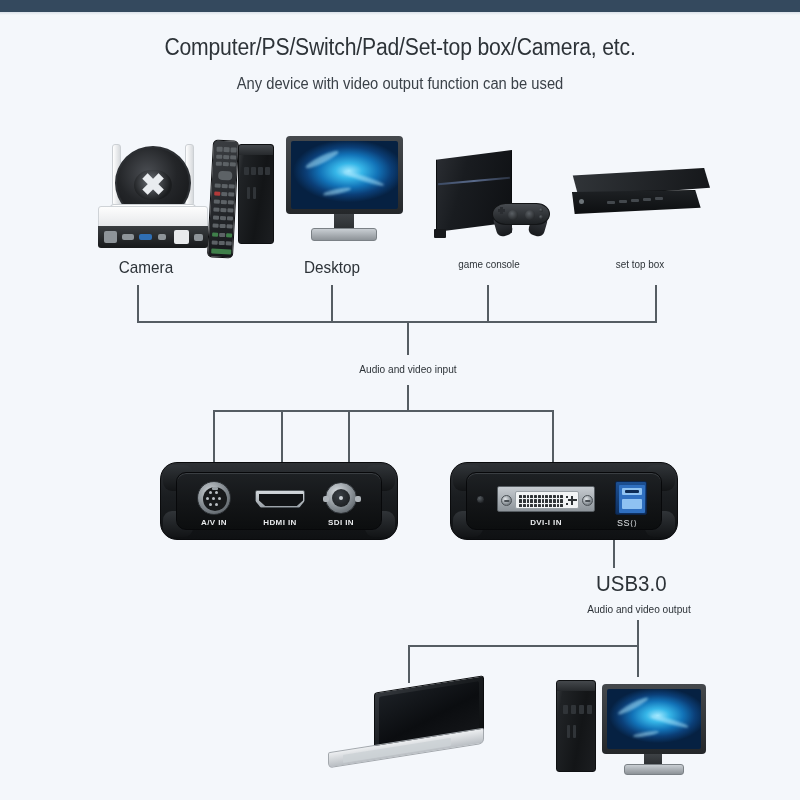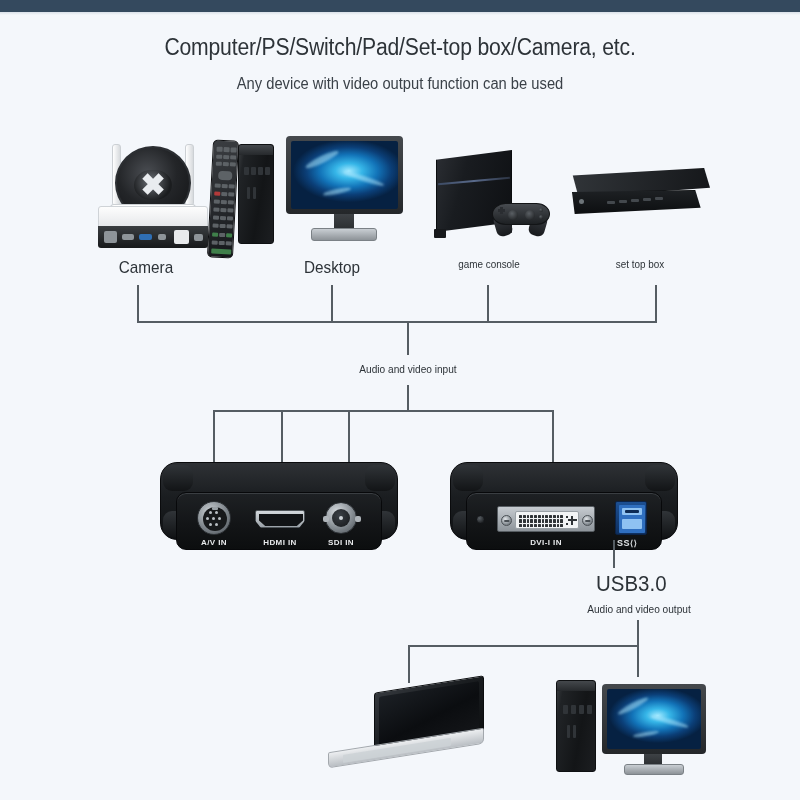--- a/index.html
+++ b/index.html
@@ -112,21 +112,21 @@
   .stb-led { position:absolute; background:#6d7479; border-radius:50%; }
 
   
   .cap { position:absolute; }
   .cap-shell { position:absolute; left:0; top:0; width:100%; height:100%;
       background:linear-gradient(#2e3135 0%, #1b1e21 42%, #0f1113 100%);
       border-radius:17px; border:1px solid #0a0b0d; }
   .cap-bump { position:absolute; background:linear-gradient(#303438,#121416);
       border-radius:9px; }
   .cap-face { position:absolute; background:linear-gradient(#1e2124 0%, #131517 55%, #0c0e0f 100%);
-      border-radius:10px; border:1px solid #07080a; box-shadow: inset 0 1px 0 #3a3e42; margin-top: 20px; }
+      border-radius:10px; border:1px solid #07080a; box-shadow: inset 0 1px 0 #3a3e42; }
   .port-label { position:absolute; color:#e8eaec; font-size:8px; font-weight:bold;
       letter-spacing:0.4px; white-space:nowrap; text-align:center; }
 
   
   .av-port { position:absolute; border-radius:50%;
       background:radial-gradient(circle at 38% 32%, #cdd2d6, #7e858b 55%, #4a5055 100%);
       border:1px solid #2d3135; }
   .av-inner { position:absolute; border-radius:50%; background:#17191b; }
   .av-pin { position:absolute; background:#b9bfc4; border-radius:50%; }
   .av-notch { position:absolute; background:#9aa1a6; border-radius:1px; }
@@ -159,21 +159,21 @@
       border:1px solid #4b5156; }
   .dvi-screw i { position:absolute; left:50%; top:50%; width:60%; height:2px;
       background:#4a5055; transform:translate(-50%,-50%); }
 
   
   .usb-port { position:absolute; background:linear-gradient(#1c4f92,#0e2f5e);
       border-radius:2px; border:1px solid #0b2246; }
   .usb-inner { position:absolute; background:#2f6fc0; border-radius:1px; }
   .usb-tongue { position:absolute; background:#8fc2f2; border-radius:1px; }
   .usb-dark { position:absolute; background:#0c2a54; border-radius:1px; }
-  .ss-logo { position:absolute; color:#dfe3e6; font-size:9px; font-weight:bold;
+  .ss-logo { position:absolute; color:#dfe3e6; font-size:9px; font-weight:normal;
       letter-spacing:0.5px; white-space:nowrap; }
 
   .cap-screw { position:absolute; border-radius:50%;
       background:radial-gradient(circle at 36% 32%, #585e63, #24272a 70%); border:1px solid #15171a; }
 
   
   .usb-big { position:absolute; font-size:22px; color:#2d3338; white-space:nowrap;
       transform:scaleX(0.93); transform-origin:left center; }
 
   

